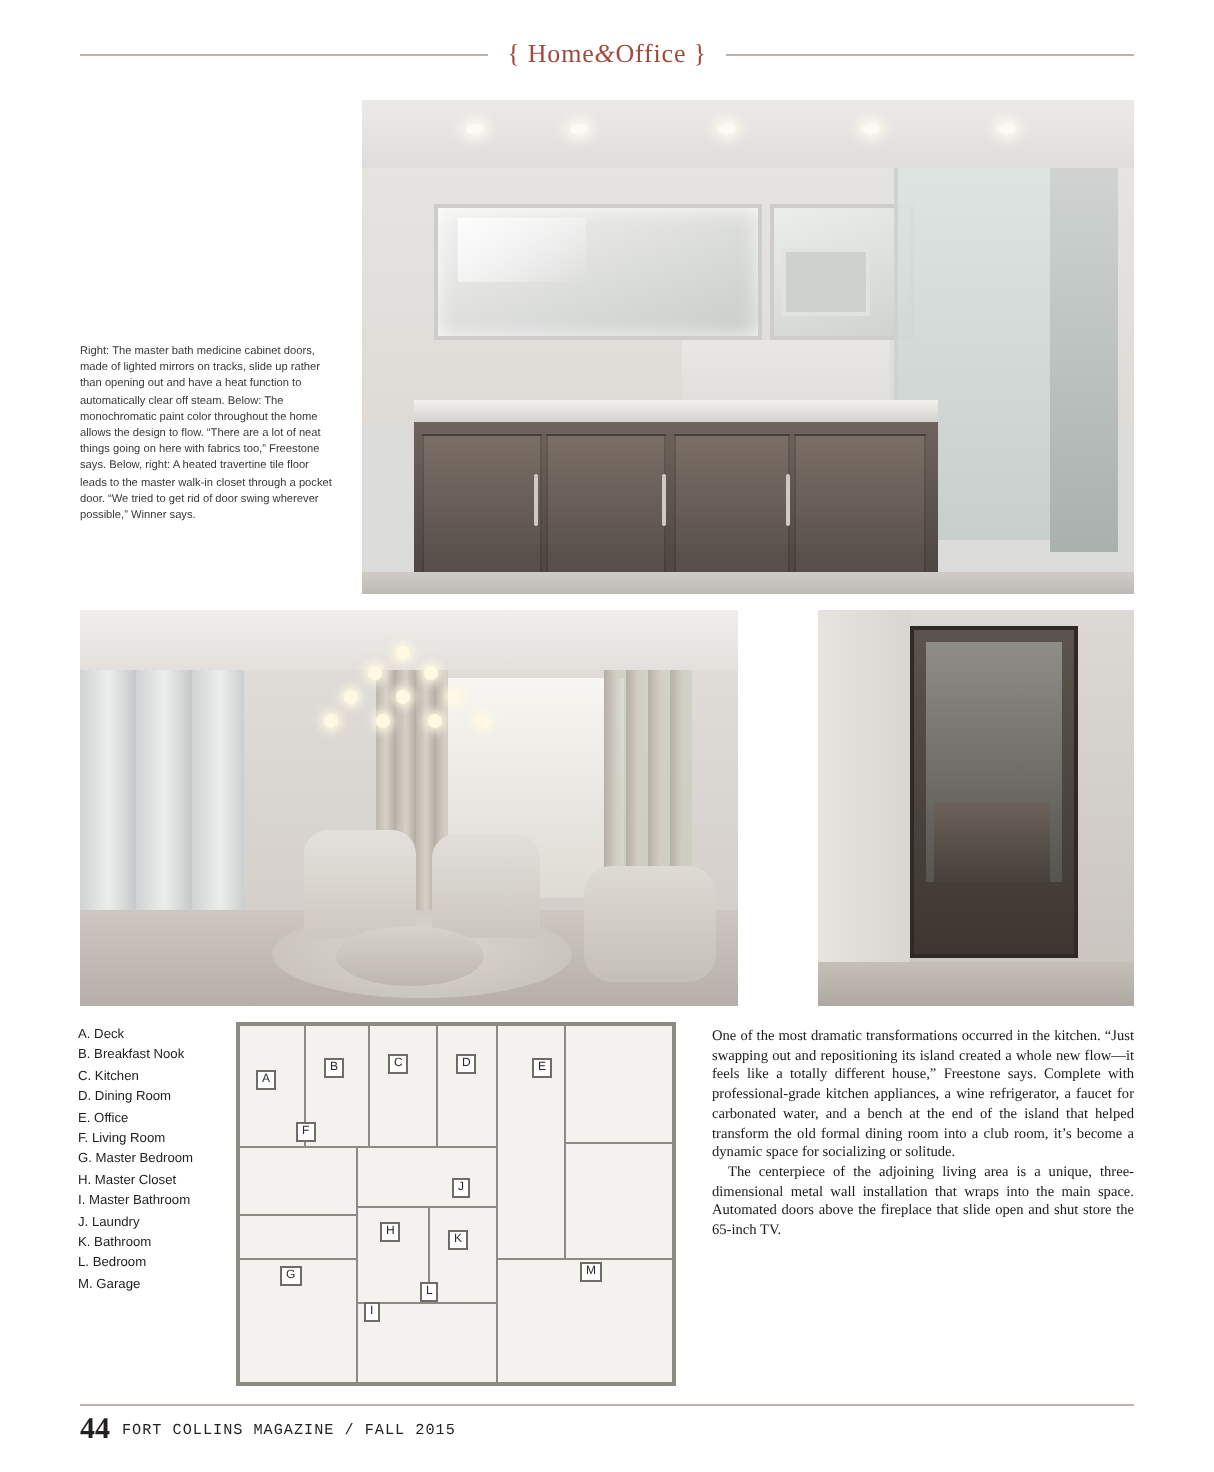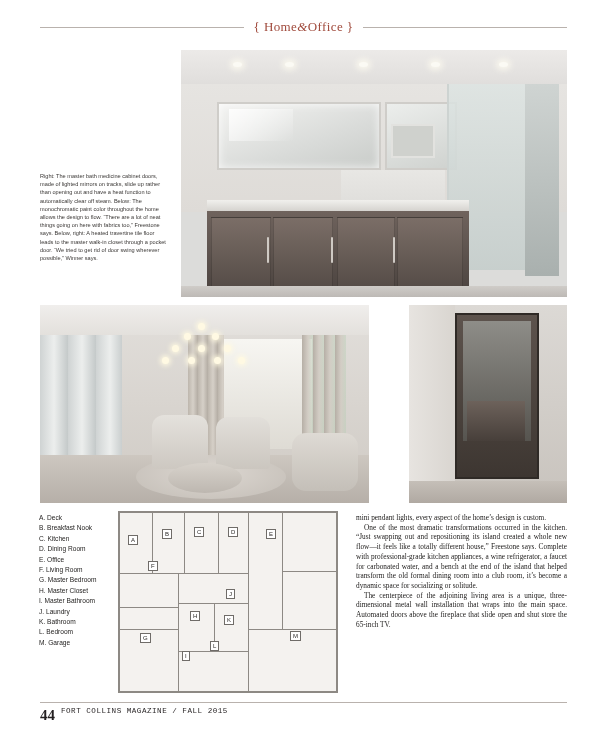--- a/index.html
+++ b/index.html
@@ -128,21 +128,21 @@
     font-size:7.3px; line-height:9.7px; color:#1c1a19;
     text-align:justify;
   }
   .bodycol p { margin:0 0 0 0; text-indent:0; }
   .bodycol p + p { text-indent:8px; }
 
   
   .footer-rule{position:absolute;left:40px;top:702px;width:527px;height:1px;background:#b9b2ad;}
   .folio{
     position:absolute;left:40px;top:707px;
-    display:flex;align-items:flex-start;gap:6px;
+    display:flex;align-items:center;gap:6px;
   }
   .folio .num{font-family:"Liberation Serif", serif;font-size:15px;font-weight:bold;color:#231f20;}
   .folio .txt{font-family:Liberation Mono, monospace;font-size:7.6px;letter-spacing:.5px;color:#231f20;}
 </style>
 </head>
 <body>
 
 <div class="page">
 
   <div class="masthead">
@@ -274,21 +274,20 @@
     <div class="lbl" style="left:22px;top:122px;">G</div>
     <div class="lbl" style="left:72px;top:100px;">H</div>
     <div class="lbl" style="left:64px;top:140px;">I</div>
     <div class="lbl" style="left:108px;top:78px;">J</div>
     <div class="lbl" style="left:106px;top:104px;">K</div>
     <div class="lbl" style="left:92px;top:130px;">L</div>
     <div class="lbl" style="left:172px;top:120px;">M</div>
   </div>
 
   <div class="bodycol">
-    <p>mini pendant lights, every aspect of the home’s design is custom.</p>
     <p>One of the most dramatic transformations occurred in the kitchen. “Just swapping out and repositioning its island created a whole new flow—it feels like a totally different house,” Freestone says. Complete with professional-grade kitchen appliances, a wine refrigerator, a faucet for carbonated water, and a bench at the end of the island that helped transform the old formal dining room into a club room, it’s become a dynamic space for socializing or solitude.</p>
     <p>The centerpiece of the adjoining living area is a unique, three-dimensional metal wall installation that wraps into the main space. Automated doors above the fireplace that slide open and shut store the 65-inch TV.</p>
   </div>
 
   <div class="footer-rule"></div>
   <div class="folio">
     <span class="num">44</span>
     <span class="txt">FORT COLLINS MAGAZINE / FALL 2015</span>
   </div>
 

